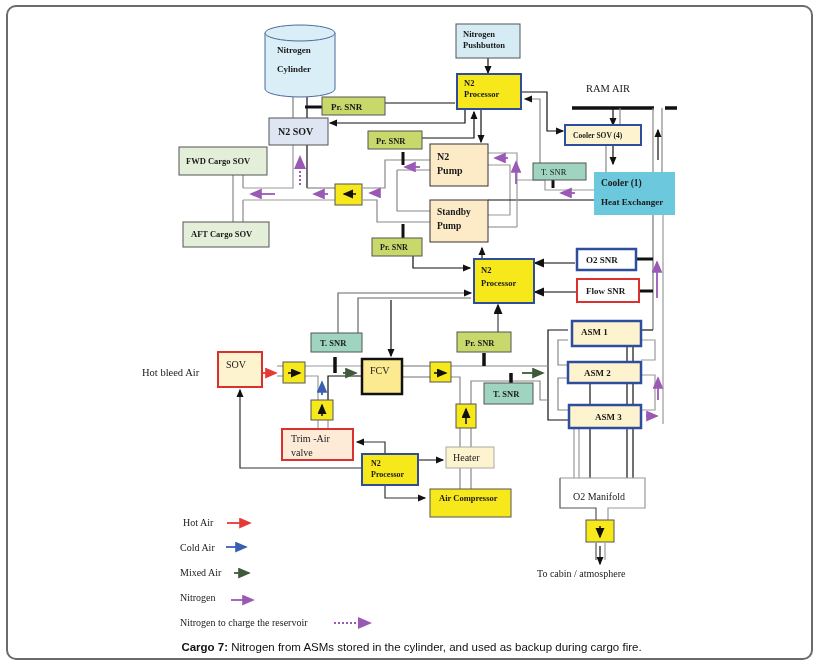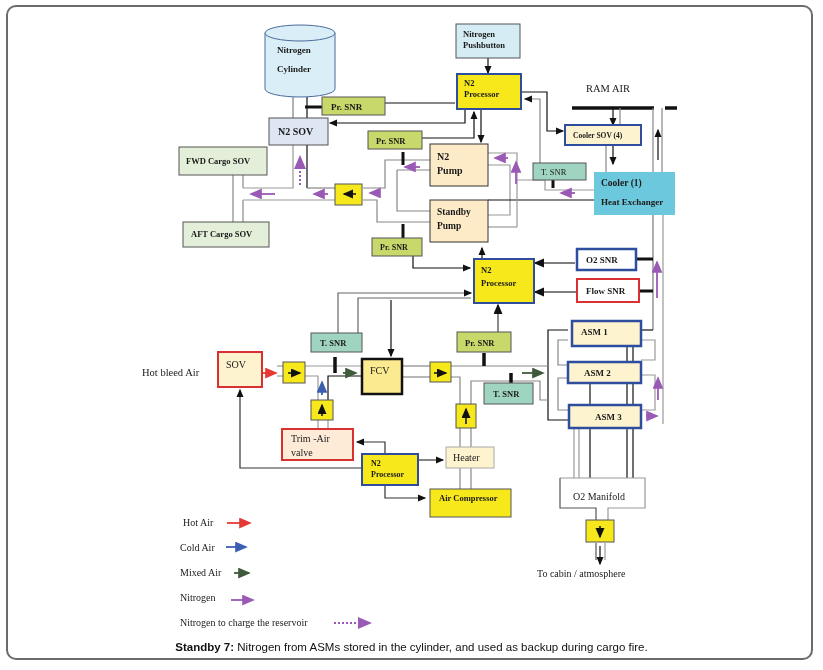--- a/index.html
+++ b/index.html
@@ -384,13 +384,13 @@
       <text x="180" y="601" font-size="10" class="nt">Nitrogen</text>
       <line x1="231" y1="600" x2="253" y2="600" stroke="#9b59b6" stroke-width="1.8" marker-end="url(#ah-p)"></line>
     </g>
     <g>
       <text x="180" y="626" font-size="10" class="nt">Nitrogen to charge the reservoir</text>
       <line x1="334" y1="623" x2="370" y2="623" stroke="#9b59b6" stroke-width="2" stroke-dasharray="2,2" marker-end="url(#ah-p)"></line>
     </g>
   </g>
 </svg>
 
-<div class="caption"><b>Standby 7:</b><span> Nitrogen from ASMs stored in the cylinder, and used as backup during cargo fire.</span></div>
+<div class="caption"><b>Cargo 7:</b><span> Nitrogen from ASMs stored in the cylinder, and used as backup during cargo fire.</span></div>
 
 </body></html>

